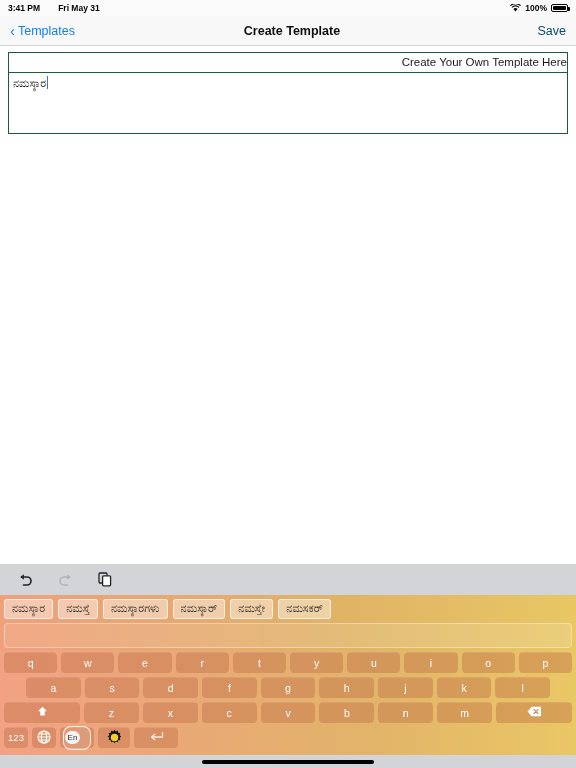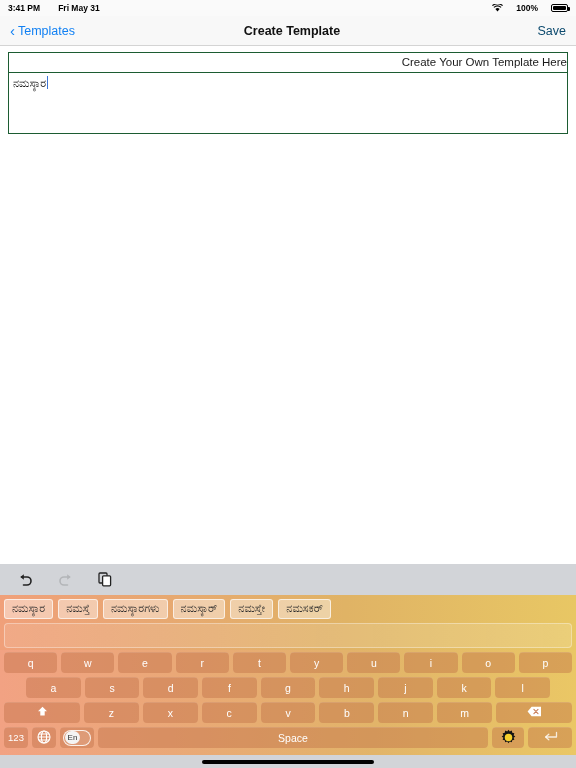--- a/index.html
+++ b/index.html
@@ -16,21 +16,21 @@
     height: 16px;
     display: flex;
     align-items: center;
     padding: 0 8px;
     font-size: 8.5px;
     font-weight: bold;
     color: #000;
     background: #fafafa;
   }
   .sb-left { display: flex; align-items: center; gap: 18px; }
-  .sb-right { margin-left: auto; display: flex; align-items: center; gap: 13px; }
+  .sb-right { margin-left: auto; display: flex; align-items: center; gap: 4px; }
   .wifi-icon { display: inline-block; width: 11px; height: 8px; position: relative; }
   .wifi-icon svg { display: block; }
   .batt {
     width: 17px; height: 8px;
     border: 1px solid #000; border-radius: 2px;
     position: relative; display: inline-block;
   }
   .batt::after {
     content: ""; position: absolute; right: -2.5px; top: 2px;
     width: 1.5px; height: 4px; background: #000; border-radius: 0 1px 1px 0;
@@ -152,21 +152,21 @@
   .krow.row2 { padding: 0 24px; }
   .key.shift { flex: 0 0 76px; }
   .key.backspace { flex: 0 0 76px; }
   .key.num { flex: 0 0 24px; font-size: 9.5px; }
   .key.globe { flex: 0 0 24px; }
   .key.lang { flex: 0 0 34px; background: rgba(190,110,70,0.42); }
   .key.space { flex: 1; }
   .key.gear { flex: 0 0 32px; }
   .key.return { flex: 0 0 44px; }
   .toggle-pill {
-    width: 28px; height: 16px;
+    width: 28px; height: 24px;
     border-radius: 8px;
     border: 1px solid rgba(255,255,255,0.85);
     background: rgba(255,255,255,0.12);
     display: flex; align-items: center;
     padding: 1px;
   }
   .toggle-knob {
     width: 15px; height: 13px;
     border-radius: 7px;
     background: #f4f4f4;
@@ -322,21 +322,20 @@
               <ellipse cx="7" cy="7" rx="2.6" ry="6" stroke="#fff" stroke-width="1.1" fill="none"></ellipse>
               <path d="M1 7 H13 M2 4 H12 M2 10 H12" stroke="#fff" stroke-width="1"></path>
             </svg>
         </span>
       </div>
       <div class="key lang">
         <span class="toggle-pill">
           <span class="toggle-knob">En</span>
         </span>
       </div>
-      <div class="key space">Space</div>
       <div class="key gear">
         <span>
           <svg class="gear-glyph" viewBox="0 0 20 20">
             <path d="M10 0.8 l1.5 2.0 2.4-0.9 0.5 2.5 2.5 0.5 -0.9 2.4 2.0 1.5 -2.0 1.5 0.9 2.4 -2.5 0.5 -0.5 2.5 -2.4-0.9 -1.5 2.0 -1.5-2.0 -2.4 0.9 -0.5-2.5 -2.5-0.5 0.9-2.4 -2.0-1.5 2.0-1.5 -0.9-2.4 2.5-0.5 0.5-2.5 2.4 0.9 Z" fill="#141414"></path>
             <circle cx="10" cy="10" r="4.4" fill="#f5cf2c"></circle>
           </svg>
         </span>
       </div>
       <div class="key return">
         <span>

